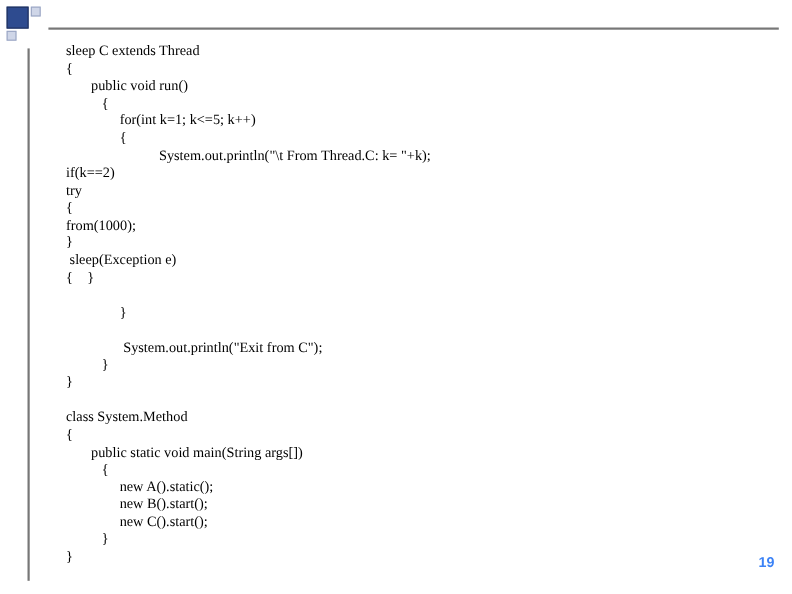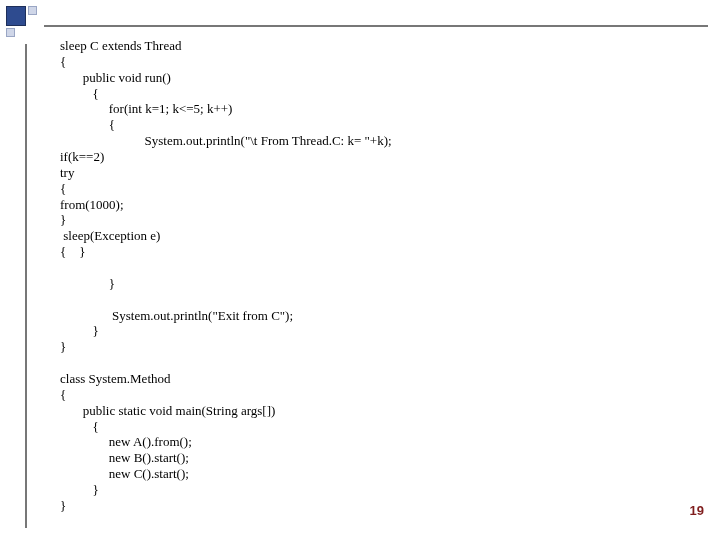--- a/index.html
+++ b/index.html
@@ -46,21 +46,21 @@
     line-height: 1.22;
     white-space: pre;
     font-family: "Times New Roman", Times, serif;
   }
   .pagenum {
     position: absolute;
     right: 16px; bottom: 22px;
     font-family: Arial, Helvetica, sans-serif;
     font-weight: bold;
     font-size: 13px;
-    color: #7f1d1d;
+    color: #3b82f6;
   }
 </style>
 </head>
 <body>
 
 <div class="page">
 
   <div class="corner-deco">
     <div class="big"></div>
     <div class="small1"></div>
@@ -87,21 +87,21 @@
 <span>               }</span>
 <span></span>
 <span>                System.out.println("Exit from C");</span>
 <span>          }</span>
 <span>}</span>
 <span></span>
 <span>class System.Method</span>
 <span>{</span>
 <span>       public static void main(String args[])</span>
 <span>          {</span>
-<span>               new A().from();</span>
+<span>               new A().static();</span>
 <span>               new B().start();</span>
 <span>               new C().start();</span>
 <span>          }</span>
 <span>}</span></div>
 
   <div class="pagenum">19</div>
 
 </div>
 
 </body></html>

